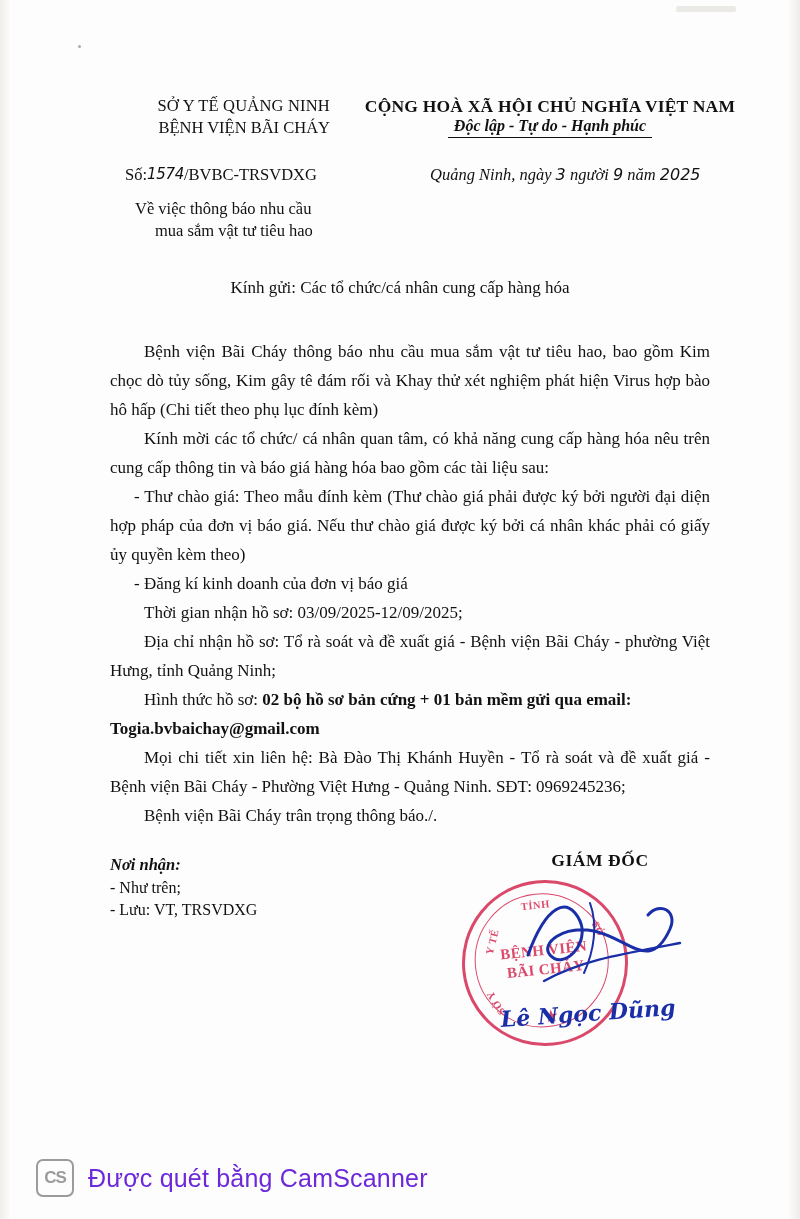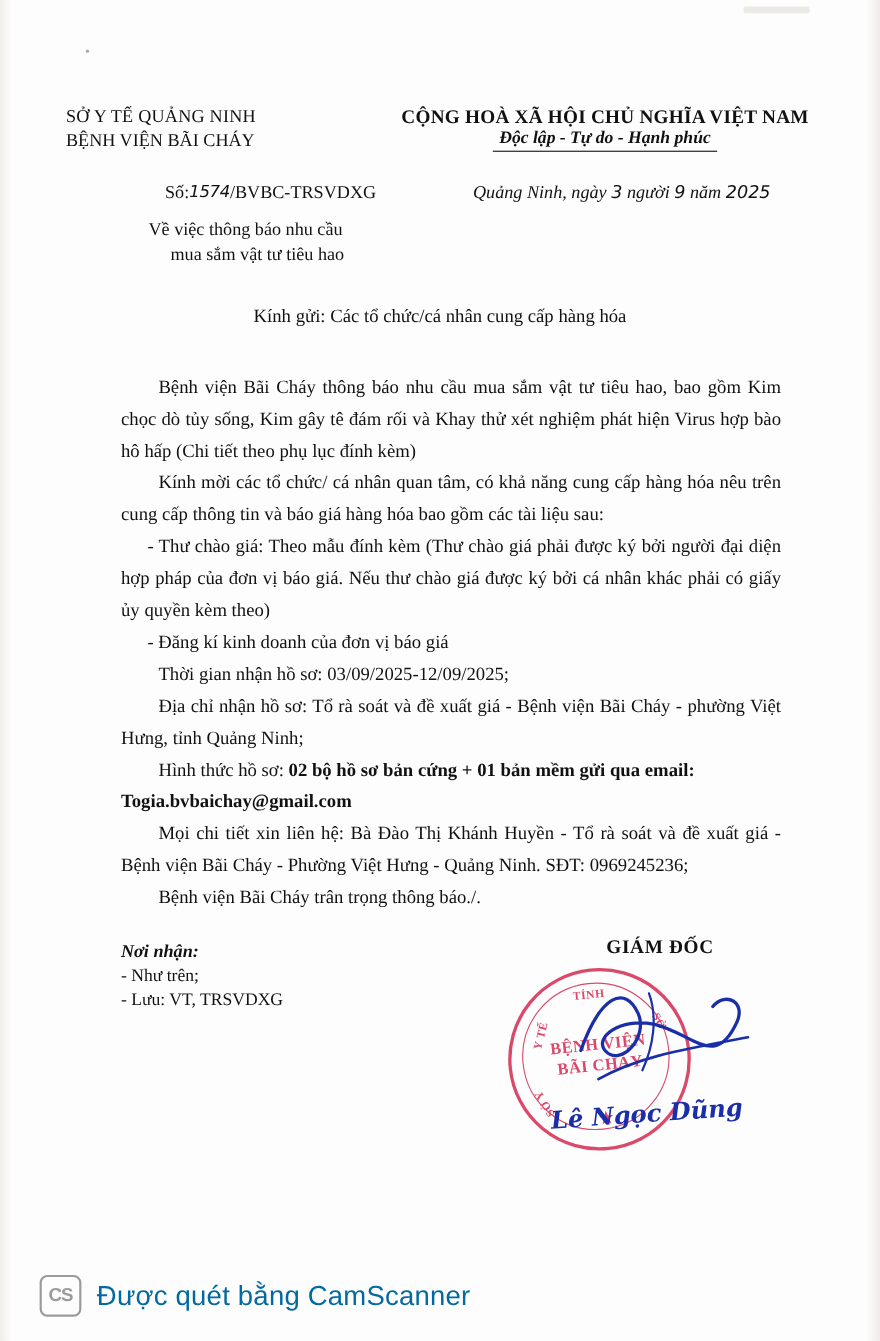--- a/index.html
+++ b/index.html
@@ -43,21 +43,21 @@
   
   .header {
     position: absolute;
     top: 96px;
     left: 0;
     width: 800px;
     display: flex;
   }
   .header-left {
     width: 330px;
-    text-align: left;
+    text-align: right;
     padding-left: 60px;
     box-sizing: border-box;
   }
   .header-right {
     width: 440px;
     text-align: center;
   }
   .org-line1 {
     font-size: 16.5px;
     letter-spacing: .2px;
@@ -85,21 +85,20 @@
   
   .refblock {
     position: absolute;
     top: 165px;
     left: 125px;
     width: 300px;
   }
   .ref-line {
     font-size: 16.5px;
     white-space: nowrap;
-    margin-left: 25px;
   }
   .ref-number {
     font-family: "DejaVu Sans", sans-serif;
     font-style: italic;
     font-size: 15px;
     letter-spacing: -0.3px;
     position: relative;
     top: -1px;
   }
   .ref-sub {
@@ -278,21 +277,21 @@
     font-family: "Liberation Sans", sans-serif;
     font-weight: bold;
     font-size: 17px;
     display: flex;
     align-items: center;
     justify-content: center;
     letter-spacing: -1px;
   }
   .cs-text {
     margin-left: 14px;
-    color: #0369a1;
+    color: #6d28d9;
     font-family: "Liberation Sans", sans-serif;
     font-size: 25px;
     letter-spacing: .2px;
   }
 </style>
 </head>
 <body>
 
 <div class="page">
 

